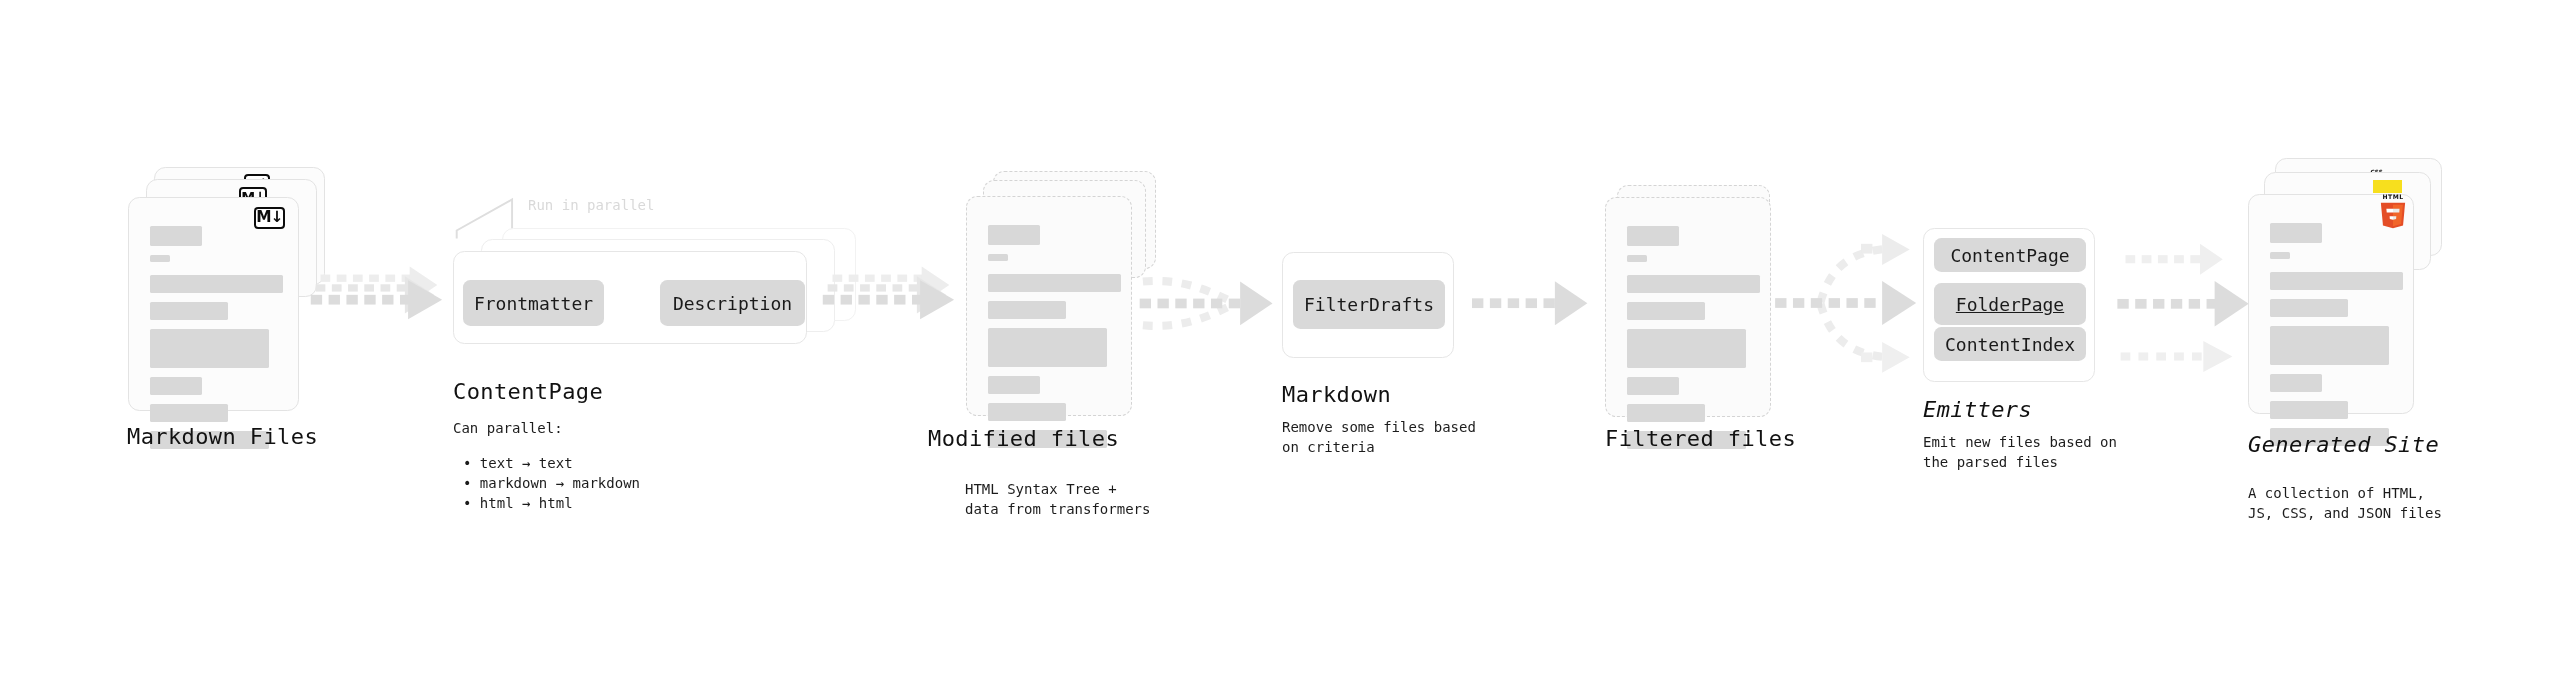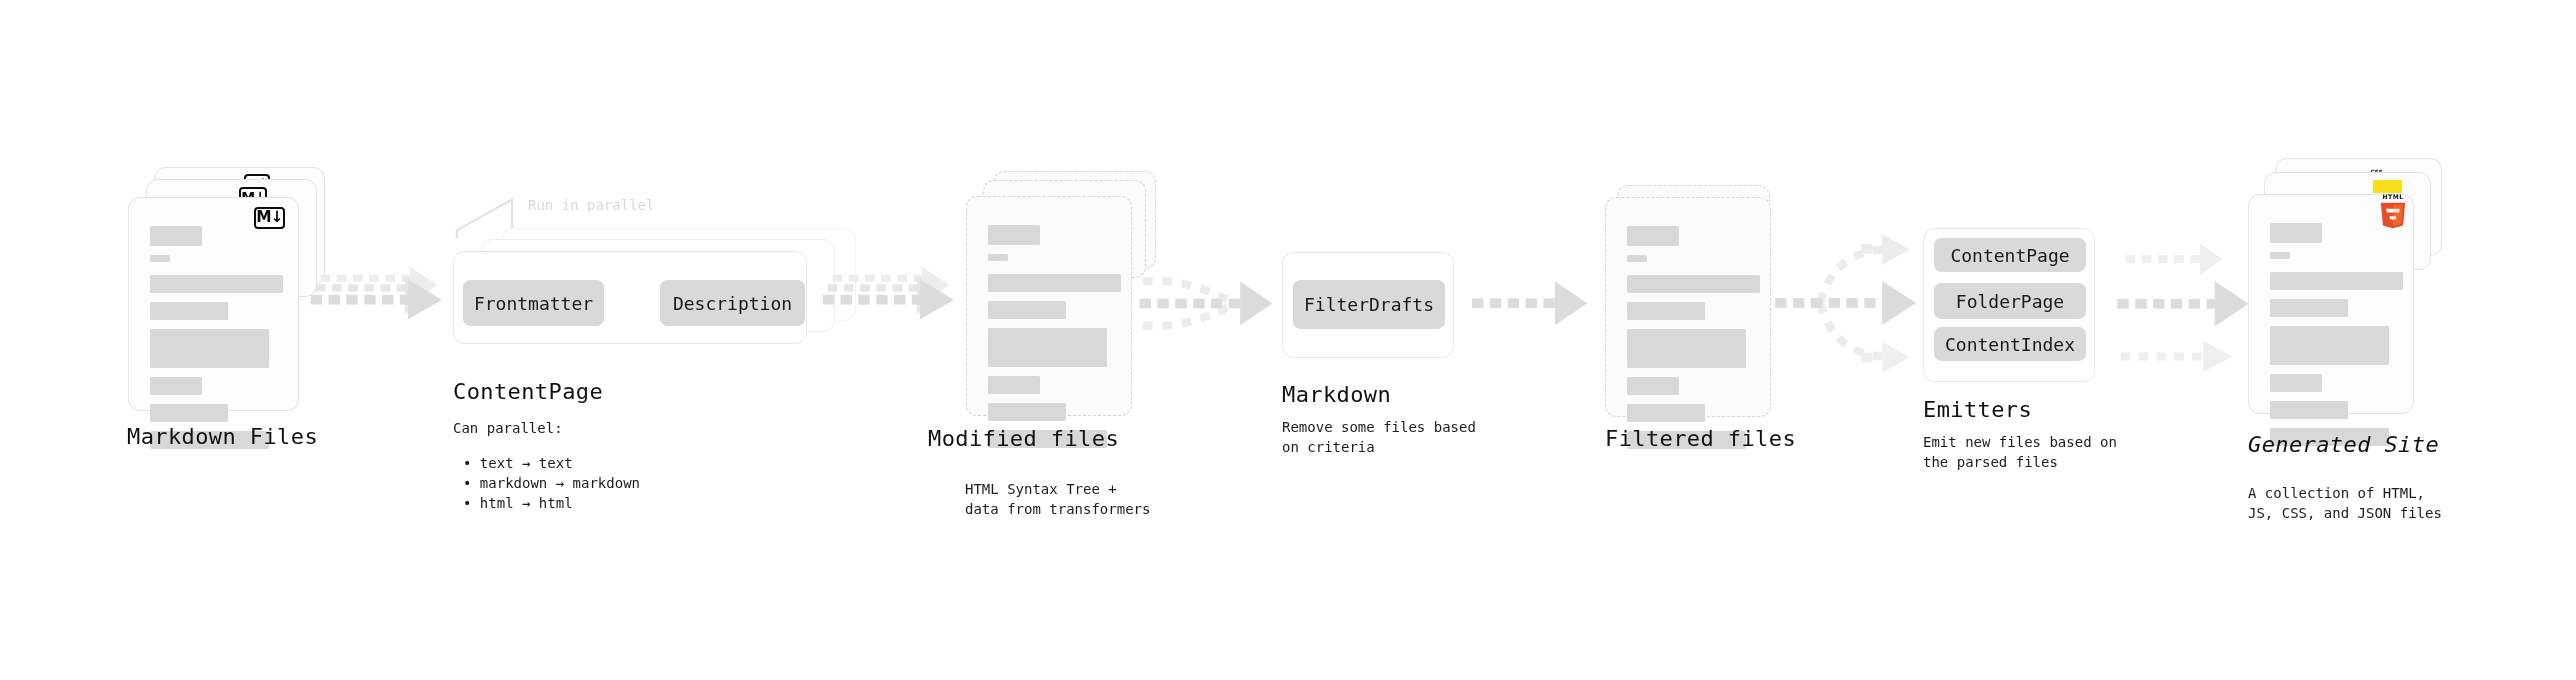--- a/index.html
+++ b/index.html
@@ -321,23 +321,23 @@
         <rect x="60" y="79" width="14" height="12"></rect>
       <rect x="82" y="79" width="14" height="12"></rect>
         <rect x="104" y="79" width="14" height="12"></rect>
       <polygon points="126,58 168,85 126,112"></polygon>
     </g>
   </svg>
 
   <div>
     <div class="groupbox" style="left:1923px;top:228px;width:172px;height:154px;"></div>
     <div class="chip" style="left:1934px;top:238px;width:152px;height:34px;">ContentPage</div>
-    <div class="chip" style="left:1934px;top:283px;width:152px;height:36px;">FolderPage</div>
+    <div class="chip" style="left:1934px;top:283px;width:152px;height:42px;text-decoration:underline;">FolderPage</div>
     <div class="chip" style="left:1934px;top:327px;width:152px;height:34px;">ContentIndex</div>
-    <div class="title" style="left:1923px;top:397px;">Emitters</div>
+    <div class="title" style="left:1923px;top:397px;font-style:italic;">Emitters</div>
     <div class="sub" style="left:1923px;top:433px;">Emit new files based on
 the parsed files</div>
   </div>
 
   <svg style="left:2119px;top:234px;width:154px;height:138px;" viewBox="0 0 190 170">
     <g fill="#efefef">
       <rect x="8" y="26" width="12" height="10"></rect>
         <rect x="28" y="26" width="12" height="10"></rect>
       <rect x="48" y="26" width="12" height="10"></rect>
         <rect x="68" y="26" width="12" height="10"></rect>

